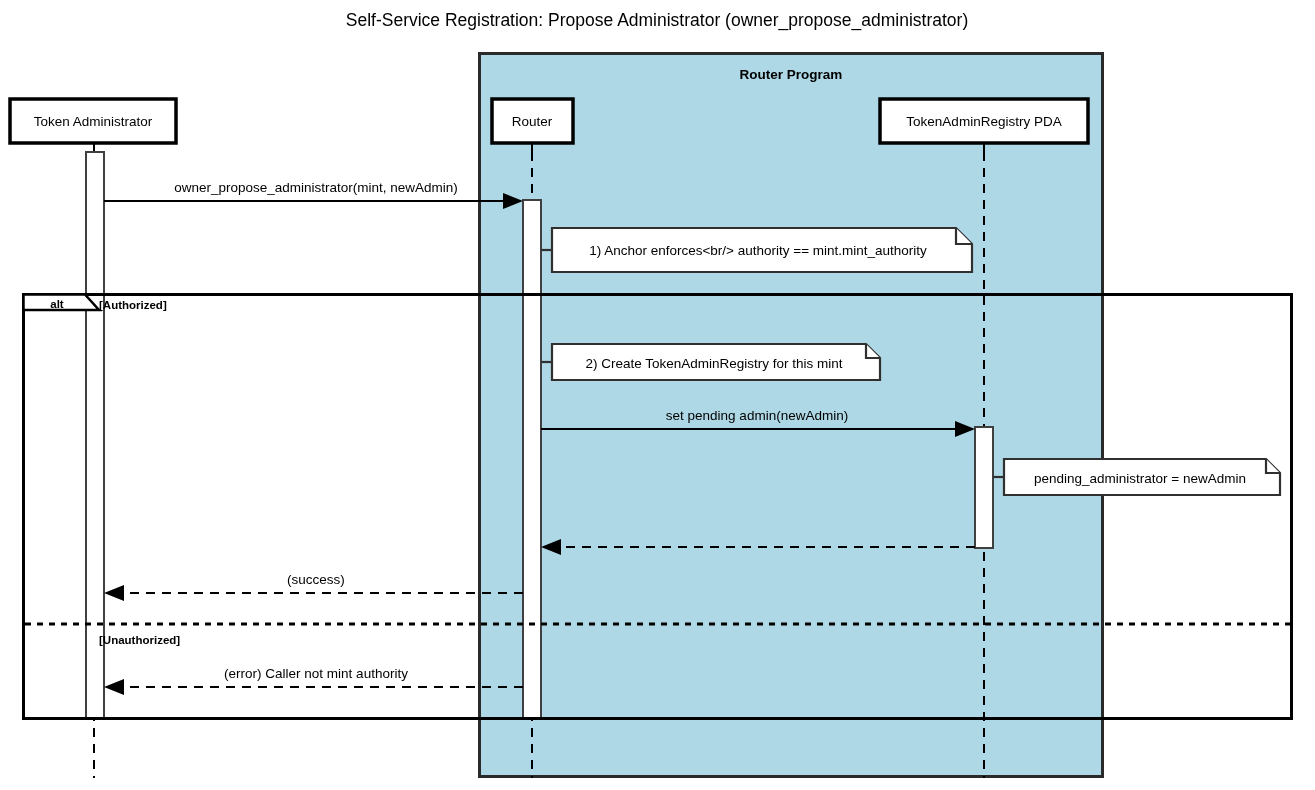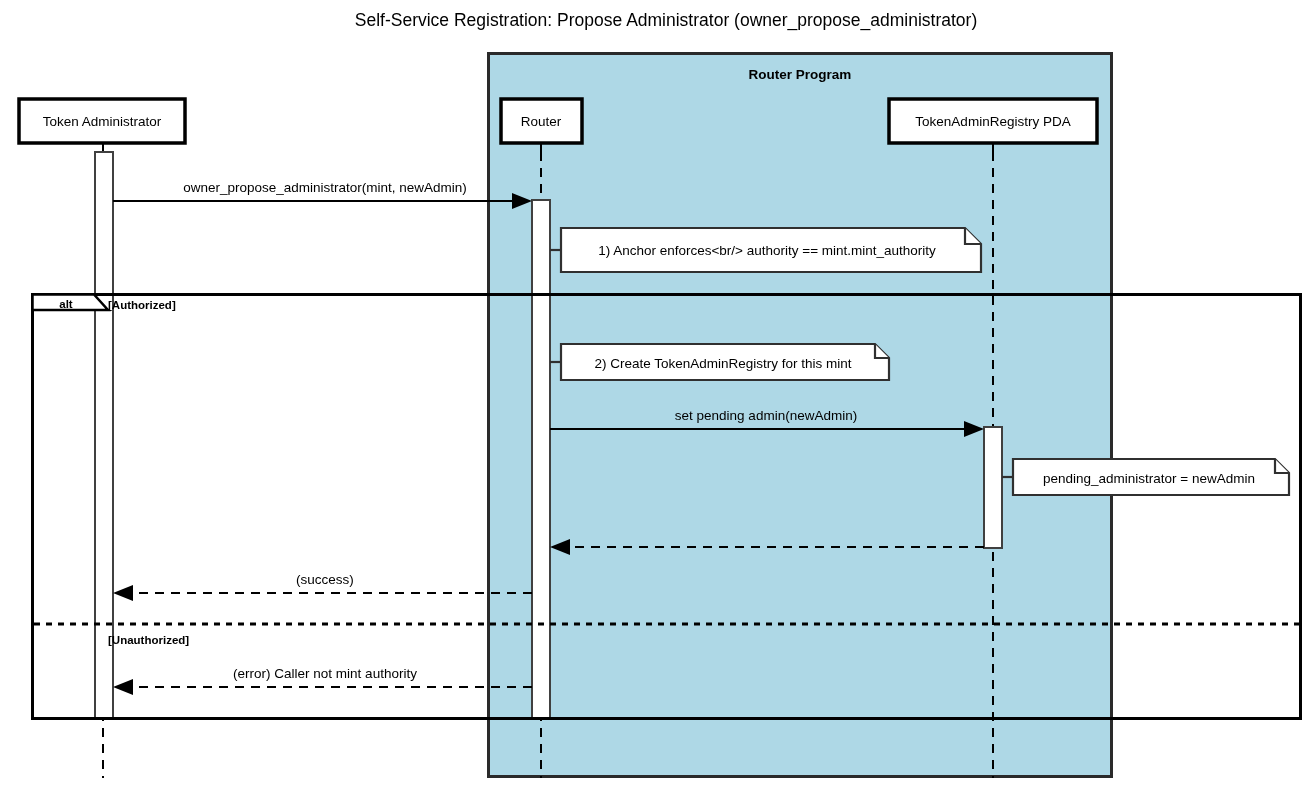--- a/index.html
+++ b/index.html
@@ -11,21 +11,20 @@
   body {
     font-family: "Liberation Sans", sans-serif;
     width: 1315px;
     height: 790px;
     overflow: hidden;
   }
   #diagram-root {
     position: relative;
     width: 1099px;
     height: 790px;
-    margin-left: 9px;
   }
   svg.diagram {
     display: block;
     width: 1315px;
     height: 790px;
   }
   text {
     font-family: "Liberation Sans", sans-serif;
     fill: #000000;
   }

